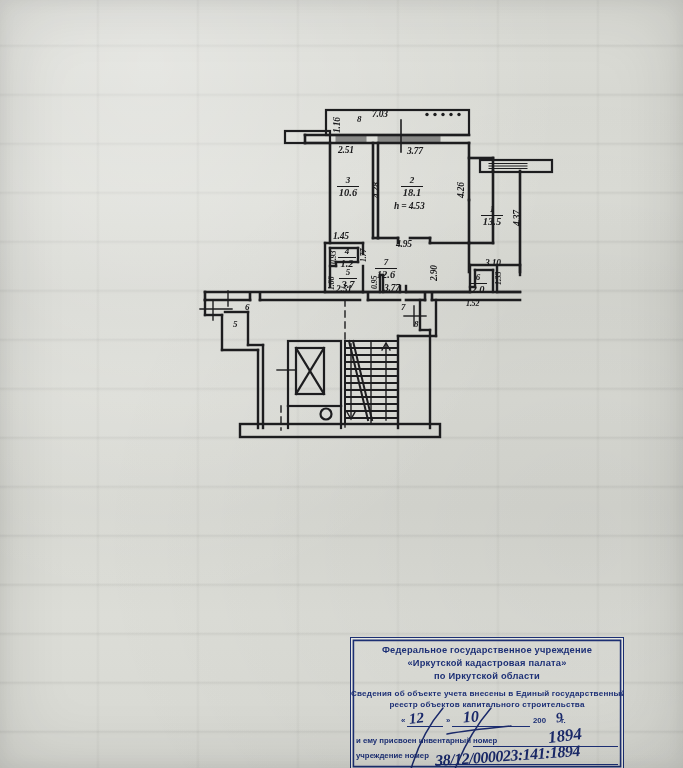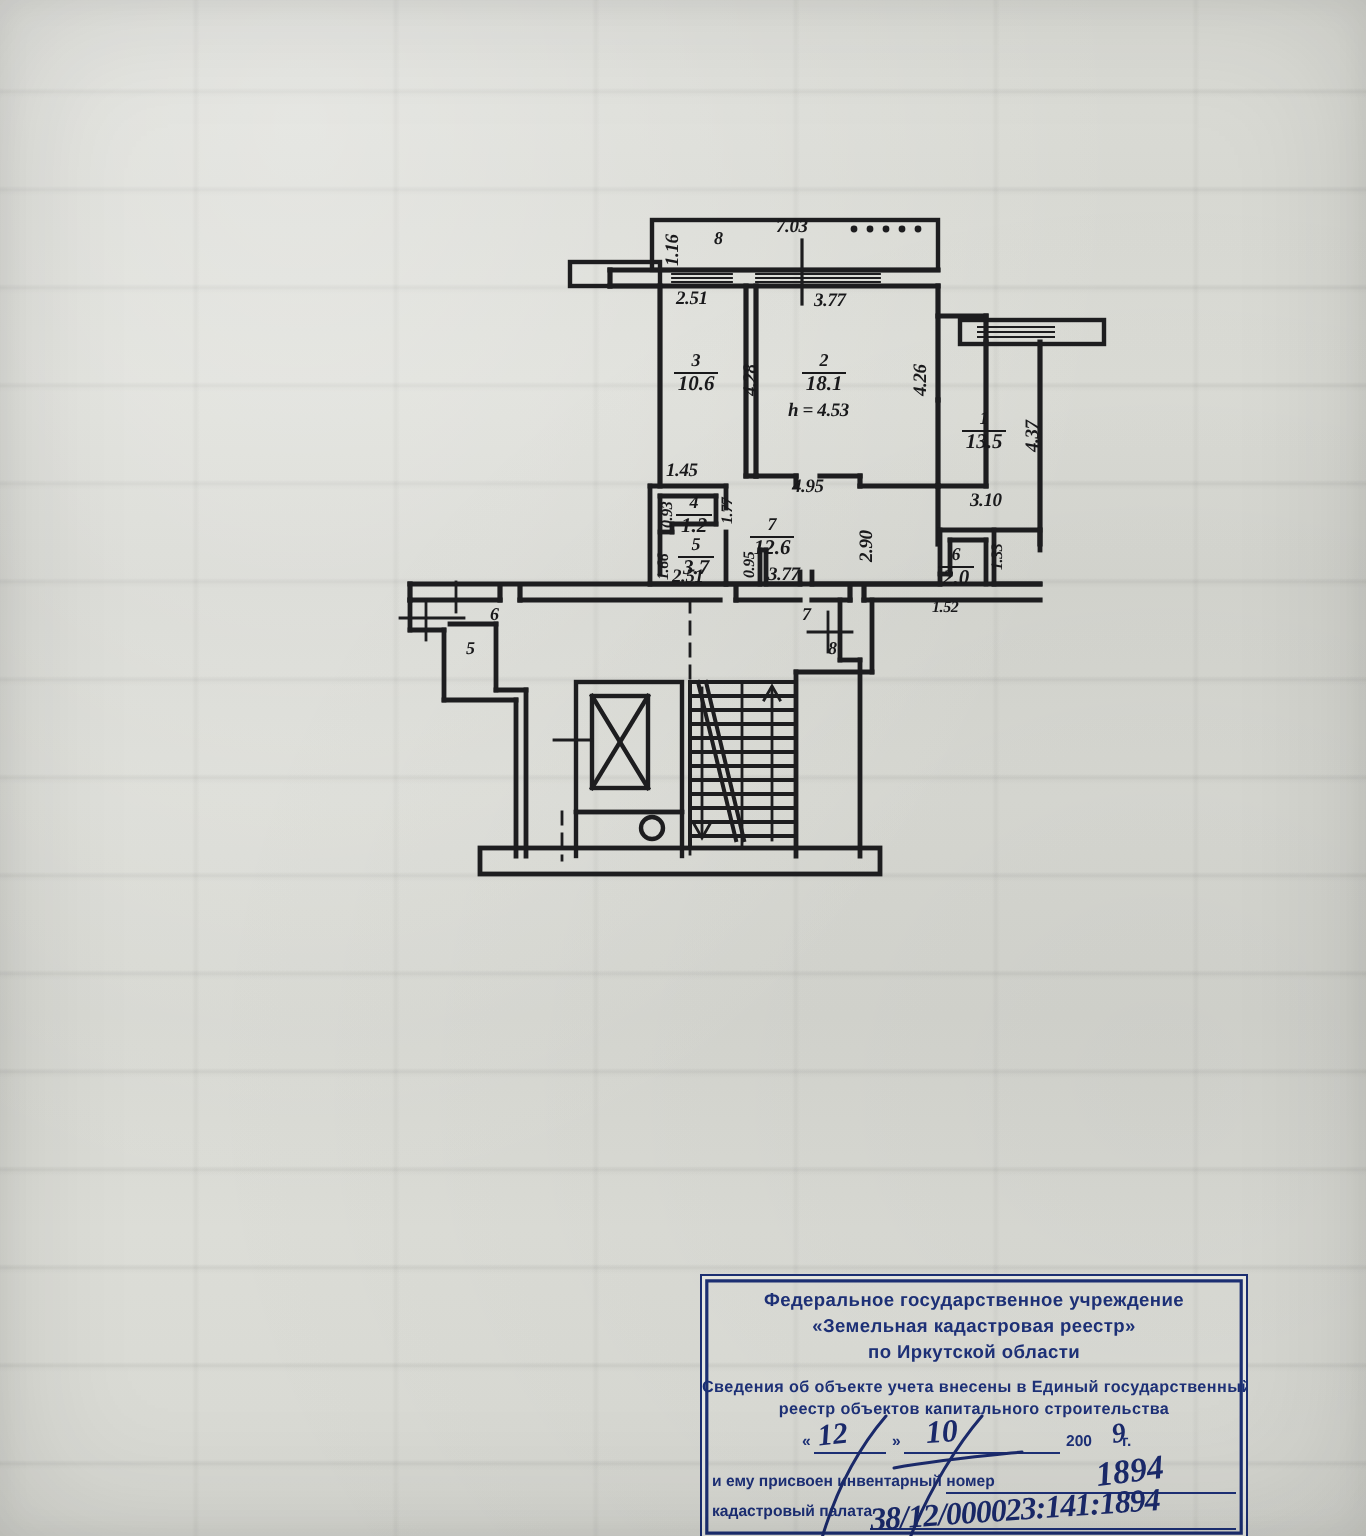--- a/index.html
+++ b/index.html
@@ -310,21 +310,21 @@
       <rect x="240" y="424" width="200" height="13"></rect>
     </g>
 
   </g>
 </svg>
 
 <div id="labels">
 
   <div class="lbl dim v" style="left:333px;top:133px;">1.16</div>
   <div class="lbl plain" style="left:357px;top:115px;">8</div>
-  <div class="lbl dim" style="left:388px;top:110px;">7.03</div>
+  <div class="lbl dim" style="left:372px;top:110px;">7.03</div>
 
   <div class="lbl dim" style="left:338px;top:146px;">2.51</div>
   <div class="lbl dim" style="left:407px;top:147px;">3.77</div>
 
   <div class="lbl dim v" style="left:372px;top:198px;">4.28</div>
   <div class="lbl dim v" style="left:457px;top:198px;">4.26</div>
   <div class="lbl dim v" style="left:513px;top:226px;">4.37</div>
 
   <div class="roombox" style="left:334px;top:176px;width:28px;">
     <div class="top">3</div>
@@ -367,53 +367,53 @@
 
   <div class="roombox" style="left:372px;top:258px;width:28px;">
     <div class="top">7</div>
     <div class="bar" style="width:22px;"></div>
     <div class="bot">12.6</div>
   </div>
   <div class="lbl dim sm v" style="left:371px;top:289px;">0.95</div>
   <div class="lbl dim" style="left:384px;top:284px;">3.77</div>
   <div class="lbl dim v" style="left:430px;top:281px;">2.90</div>
 
-  <div class="lbl dim" style="left:485px;top:247px;text-align:right;">3.10</div>
+  <div class="lbl dim" style="left:485px;top:259px;text-align:right;">3.10</div>
   <div class="lbl dim sm" style="left:466px;top:267px;margin-top:33px;">1.52</div>
   <div class="lbl dim sm v" style="left:495px;top:285px;">1.33</div>
   <div class="roombox" style="left:466px;top:273px;width:24px;">
     <div class="top">6</div>
     <div class="bar" style="width:18px;"></div>
     <div class="bot">2.0</div>
   </div>
 
   <div class="lbl plain" style="left:245px;top:303px;">6</div>
   <div class="lbl plain" style="left:233px;top:320px;">5</div>
   <div class="lbl plain" style="left:401px;top:303px;">7</div>
   <div class="lbl plain" style="left:414px;top:320px;">8</div>
 </div>
 
 <div id="stamp">
   <div class="s-line s1">Федеральное государственное учреждение</div>
-  <div class="s-line s2">«Земельная кадастровая реестр»</div>
+  <div class="s-line s2">«Иркутской кадастровая палата»</div>
   <div class="s-line s3">по Иркутской области</div>
   <div class="s-line s4">Сведения об объекте учета внесены в Единый государственный</div>
   <div class="s-line s5">реестр объектов капитального строительства</div>
 
   <div class="srow" style="left:50px;top:78px;">«</div>
   <div class="srow" style="left:95px;top:78px;">»</div>
   <div class="srow" style="left:182px;top:78px;">200</div>
   <div class="srow" style="left:210px;top:78px;">г.</div>
   <div class="rule" style="left:56px;top:88px;width:36px;"></div>
   <div class="rule" style="left:101px;top:88px;width:78px;"></div>
 
   <div class="srow" style="left:5px;top:98px;">и ему присвоен инвентарный номер</div>
   <div class="rule" style="left:122px;top:108px;width:145px;"></div>
 
-  <div class="srow" style="left:5px;top:113px;">кадастровый палата</div>
+  <div class="srow" style="left:5px;top:113px;">учреждение номер</div>
   <div class="rule" style="left:84px;top:126px;width:183px;"></div>
 
   <div class="hw" style="left:58px;top:72px;font-size:15px;transform:rotate(-6deg);">12</div>
   <div class="hw" style="left:112px;top:70px;font-size:16px;transform:rotate(-4deg);">10</div>
   <div class="hw" style="left:205px;top:72px;font-size:14px;transform:rotate(-8deg);">9</div>
   <div class="hw" style="left:197px;top:88px;font-size:17px;transform:rotate(-7deg);">1894</div>
   <div class="hw" style="left:84px;top:109px;font-size:16px;transform:rotate(-4deg);letter-spacing:-0.5px;">38/12/000023:141:1894</div>
 
   <svg style="position:absolute;left:0;top:0;width:272px;height:131px;pointer-events:none;">
     <g stroke="#1b2a6b" fill="none" stroke-width="1.5" stroke-linecap="round">

